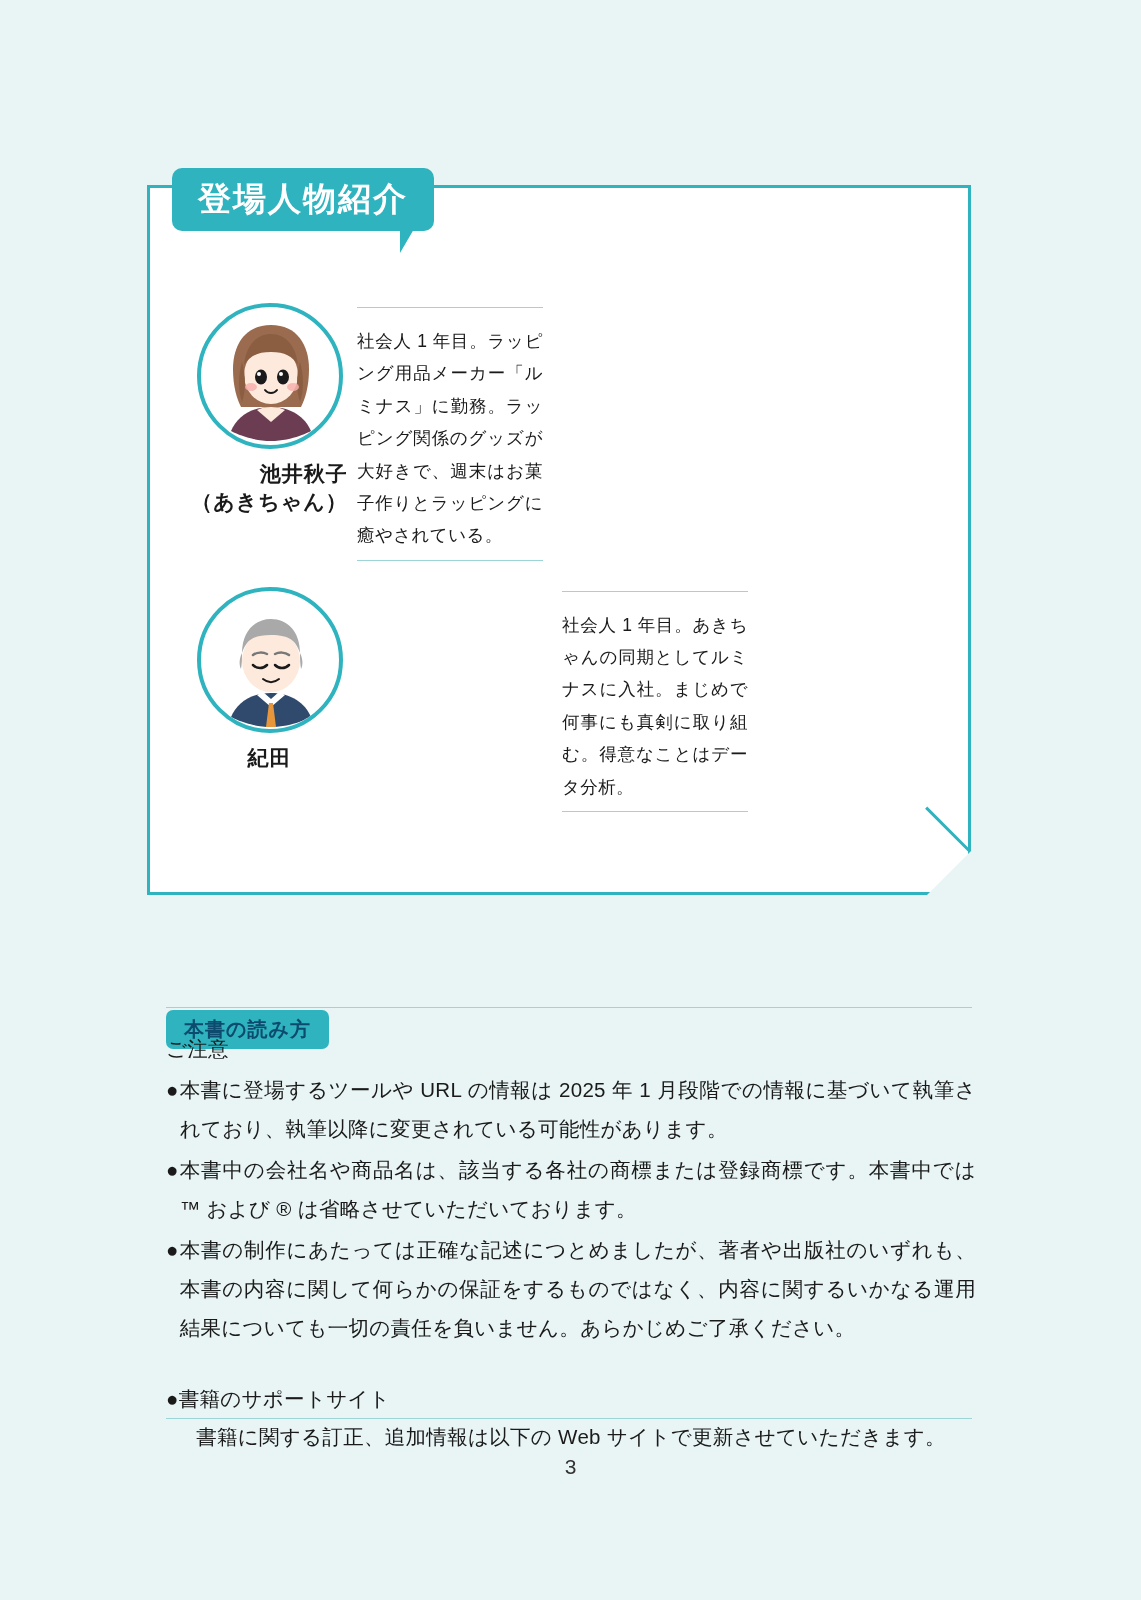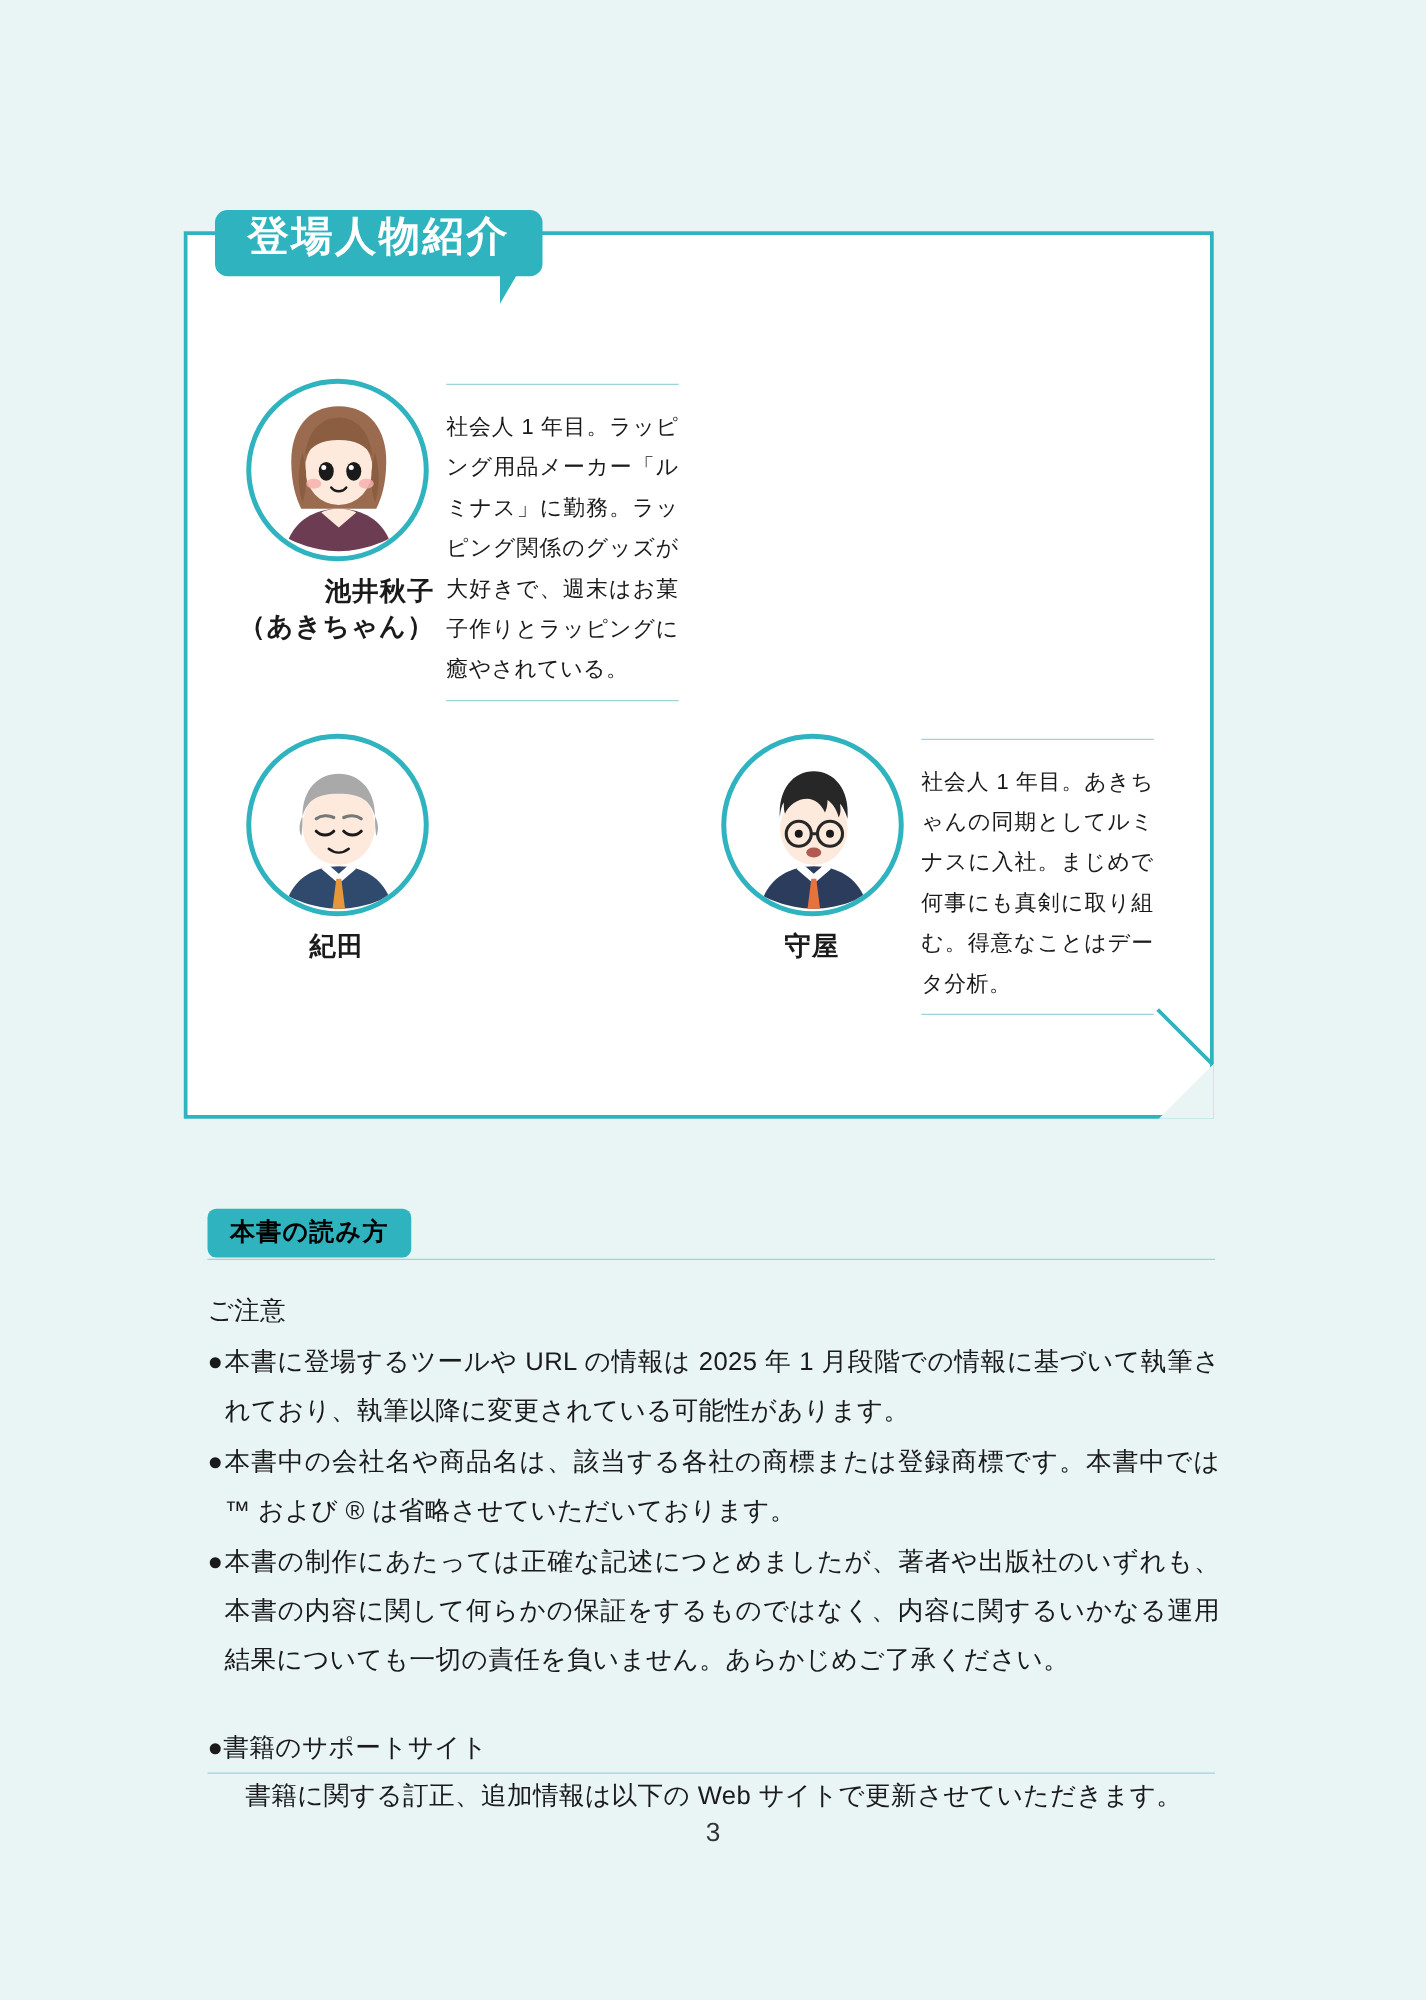--- a/index.html
+++ b/index.html
@@ -49,21 +49,21 @@
 
   .panel-title {
     position: absolute;
     left: 172px;
     top: 168px;
     background: #2fb3bf;
     color: #ffffff;
     font-size: 33px;
     font-weight: bold;
     letter-spacing: 2px;
-    padding: 4px 26px 16px 26px;
+    padding: 14px 26px 16px 26px;
     border-radius: 10px;
     z-index: 5;
     line-height: 1;
   }
   .panel-title .tail {
     position: absolute;
     left: 228px;
     bottom: -22px;
     width: 0;
     height: 0;
@@ -119,23 +119,23 @@
     border-bottom: 1px solid #9dd4d8;
     padding: 17px 0 8px 0;
     margin-top: 4px;
     text-align: justify;
   }
 
   
   .read-label {
     position: absolute;
     left: 166px;
-    top: 967px;
+    top: 1010px;
     background: #2fb3bf;
-    color: #000000;
+    color: #0c4a6e;
     font-size: 20px;
     font-weight: bold;
     padding: 9px 18px 10px 18px;
     border-radius: 7px;
     line-height: 1;
     letter-spacing: 1px;
   }
   .read-rule {
     position: absolute;
     left: 166px;
@@ -270,44 +270,20 @@
             <path d="M70 102c-20 0-34 10-40 24 0 0 18 10 40 10s40-10 40-10c-6-14-20-24-40-24z" fill="#2f4a6d"></path>
             <path d="M56 104l14 12 14-12-6-3-8 7-8-7z" fill="#ffffff"></path>
             <path d="M68 112l4 0 3 24h-10z" fill="#e8963c"></path>
           </svg>
         </div>
         <div class="char-name">紀田</div>
       </div>
     </div>
 
     <div class="char-cell">
-      <div class="char-left">
-        <div class="avatar">
-          <svg viewBox="0 0 140 140" width="140" height="140" aria-hidden="true">
-
-            <ellipse cx="70" cy="72" rx="27" ry="29" fill="#fdeadd"></ellipse>
-
-            <path d="M43 64c-2-24 11-38 27-38s29 14 27 38c-2-6-4-10-6-12 1 6 0 9-1 11-2-8-6-12-9-14 0 5-1 8-2 10-3-7-9-11-14-11-8 0-15 5-18 12-1-3-1-6-1-9-2 3-3 8-3 13z" fill="#272727"></path>
-
-            <circle cx="58" cy="76" r="10" fill="none" stroke="#272727" stroke-width="2.5"></circle>
-            <circle cx="83" cy="76" r="10" fill="none" stroke="#272727" stroke-width="2.5"></circle>
-            <line x1="68" y1="76" x2="73" y2="76" stroke="#272727" stroke-width="2.5"></line>
-
-            <circle cx="58" cy="76" r="3.2" fill="#1a1a1a"></circle>
-            <circle cx="83" cy="76" r="3.2" fill="#1a1a1a"></circle>
-
-            <ellipse cx="70" cy="91" rx="6" ry="4" fill="#b05a50"></ellipse>
-
-            <path d="M70 102c-20 0-34 10-40 24 0 0 18 10 40 10s40-10 40-10c-6-14-20-24-40-24z" fill="#2b3c5c"></path>
-            <path d="M56 104l14 12 14-12-6-3-8 7-8-7z" fill="#ffffff"></path>
-            <path d="M68 112l4 0 3 24h-10z" fill="#e8723c"></path>
-          </svg>
-        </div>
-        <div class="char-name">守屋</div>
-      </div>
       <div class="char-desc">社会人 1 年目。あきちゃんの同期としてルミナスに入社。まじめで何事にも真剣に取り組む。得意なことはデータ分析。</div>
     </div>
 
   </div>
 
   <div class="fold-tri"></div>
   <div class="fold-line"></div>
 </div>
 
 <div class="panel-title">

